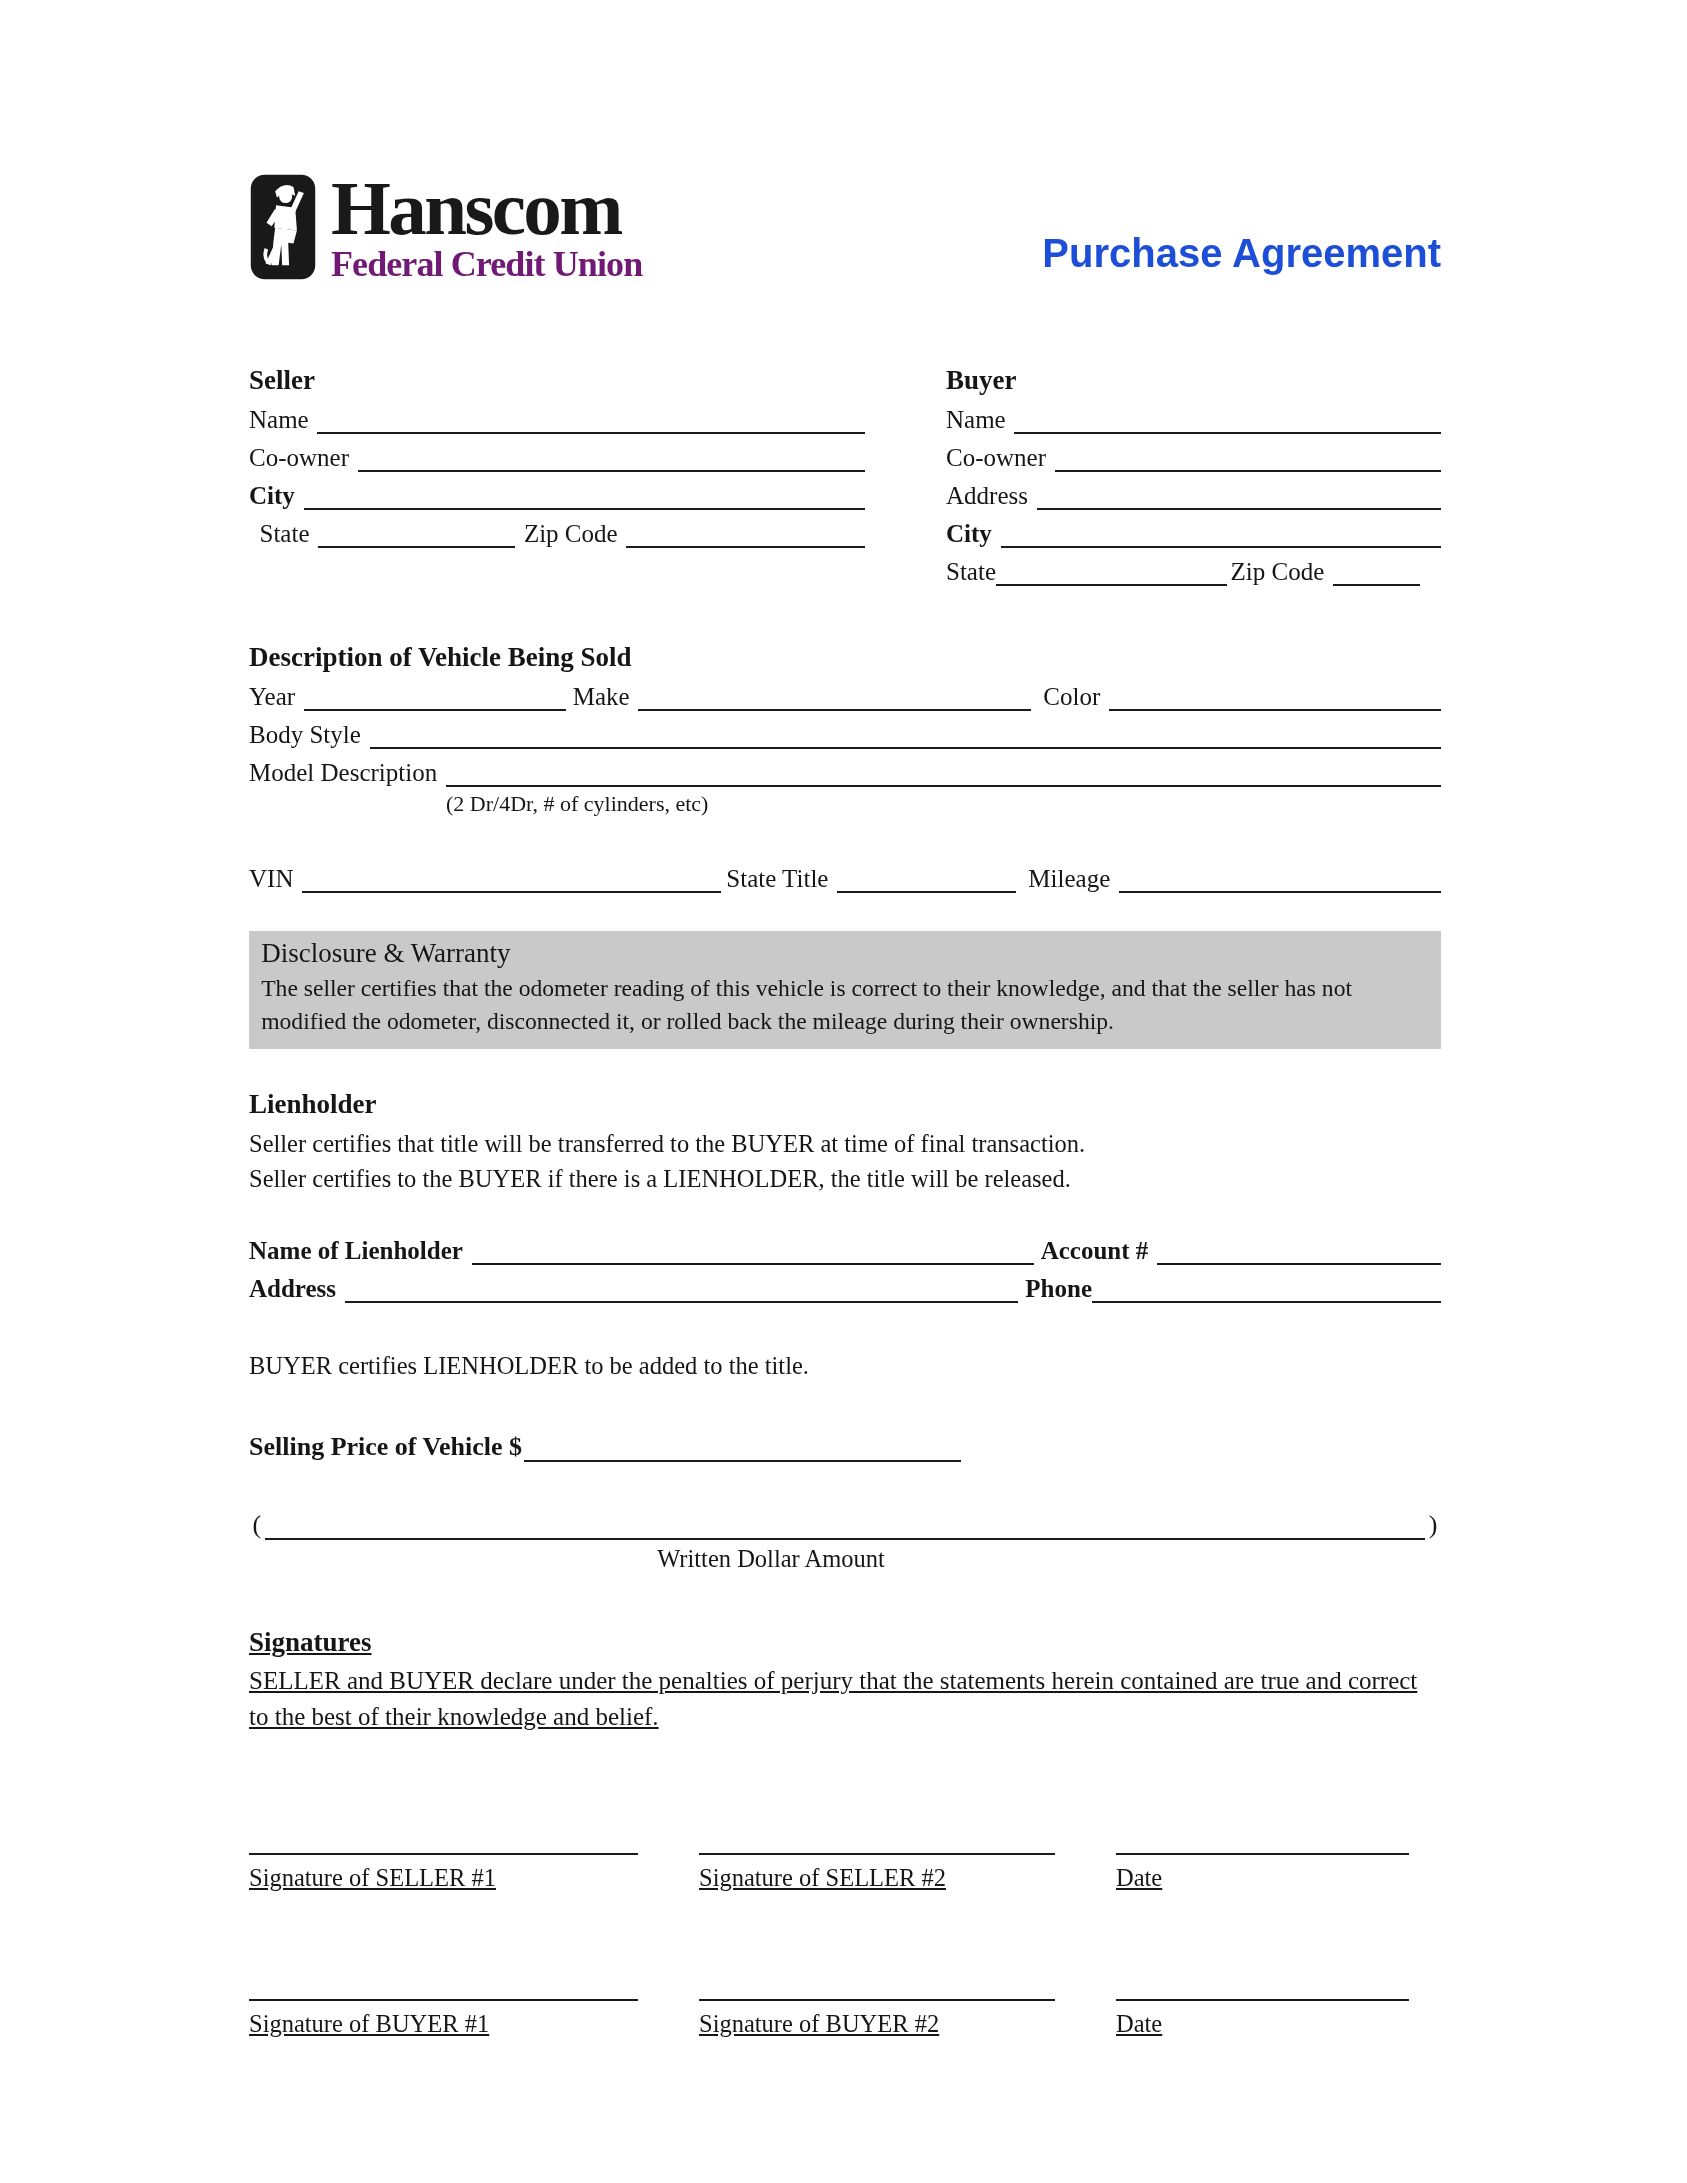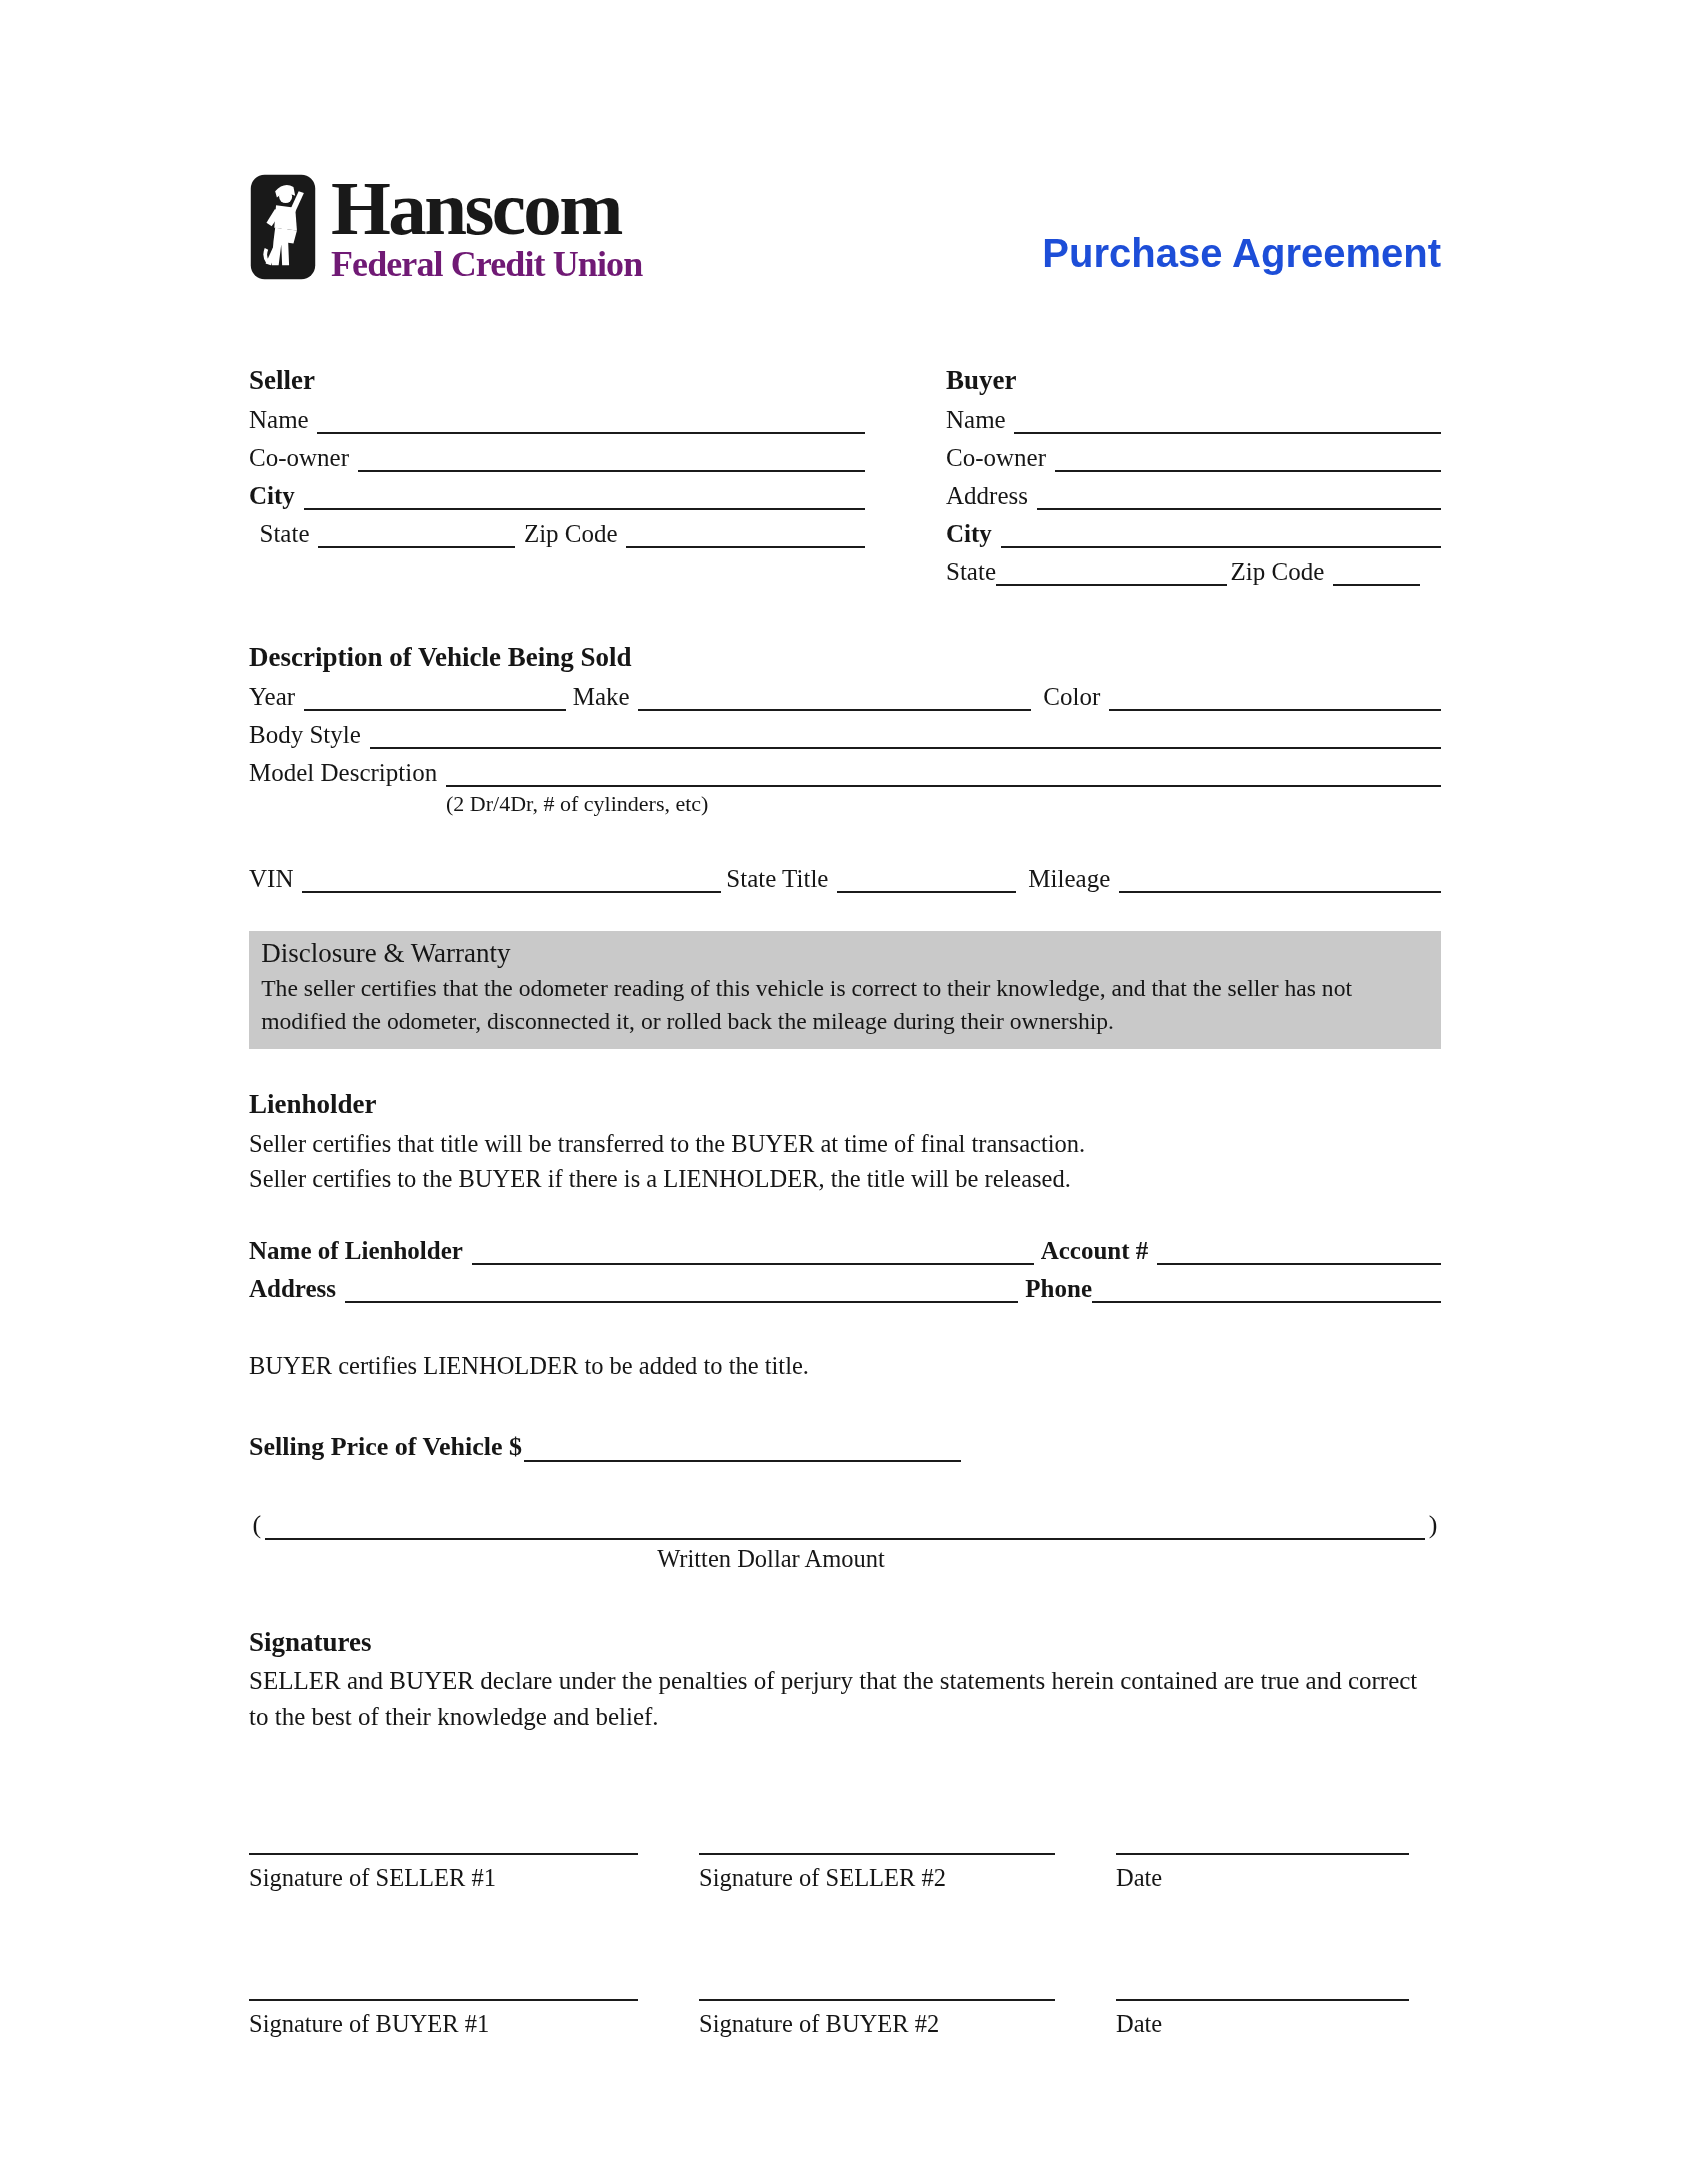--- a/index.html
+++ b/index.html
@@ -71,21 +71,21 @@
 
   
   .price-row { margin-top: 44px; }
   .price-lbl { font-weight:bold; font-size:26px; padding-right:1.7px; white-space:nowrap; }
   .w500 { width:437px; }
   .paren-row { margin-top: 40px; font-size:26px; }
   .paren { padding:0 3.5px; }
   .written-caption { font-size:24.5px; margin-top:5.2px; text-align:center; padding-right:148px; }
 
   
-  .sigs { margin-top: 54px; }
+  .sigs { margin-top: 54px; text-decoration: underline; }
   .sig-para { font-size:25px; line-height:1.42; margin-top:5.2px; max-width:1197px; }
   .sig-grid { display:grid; grid-template-columns: 389px 356px 293px; column-gap:61px; }
   .sig-grid.first { margin-top: 119px; }
   .sig-grid.second { margin-top: 107px; }
   .sig-line { border-bottom:2.6px solid #1b1b1b; height:0; }
   .sig-label { font-size:24.5px; margin-top:8.7px; }
 
   
   .w225 { width:197px; }
   .w205 { width:179px; }

